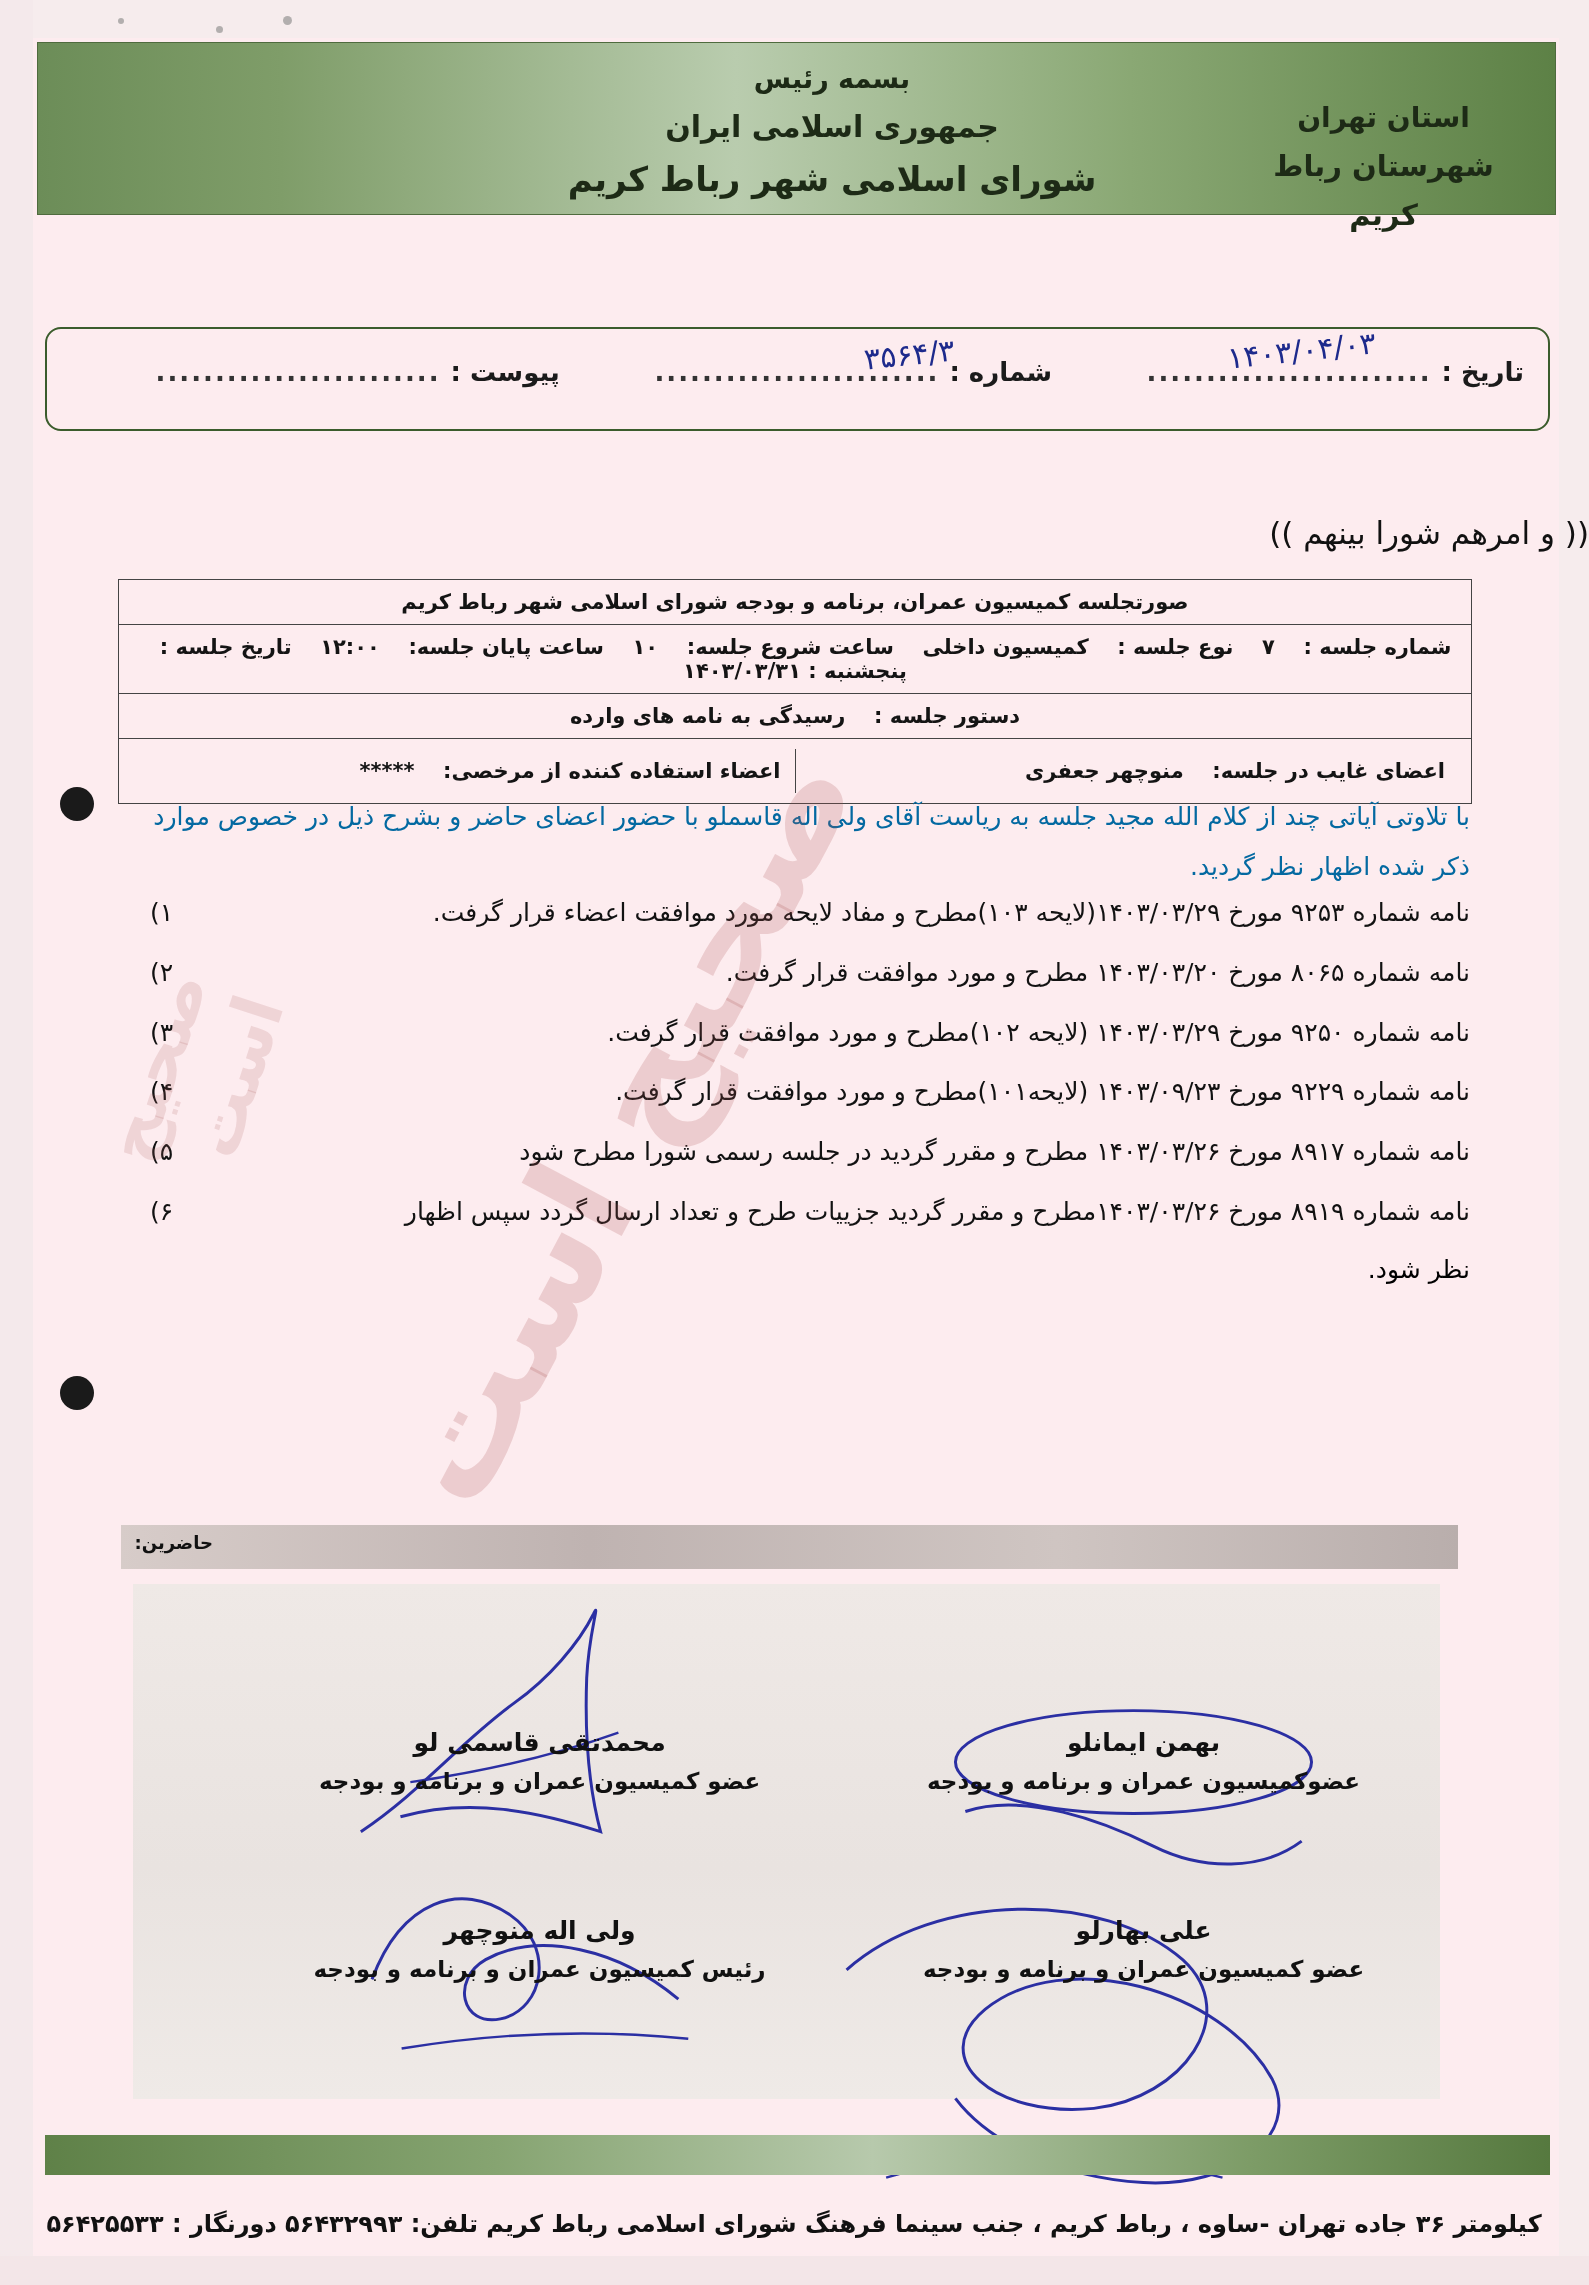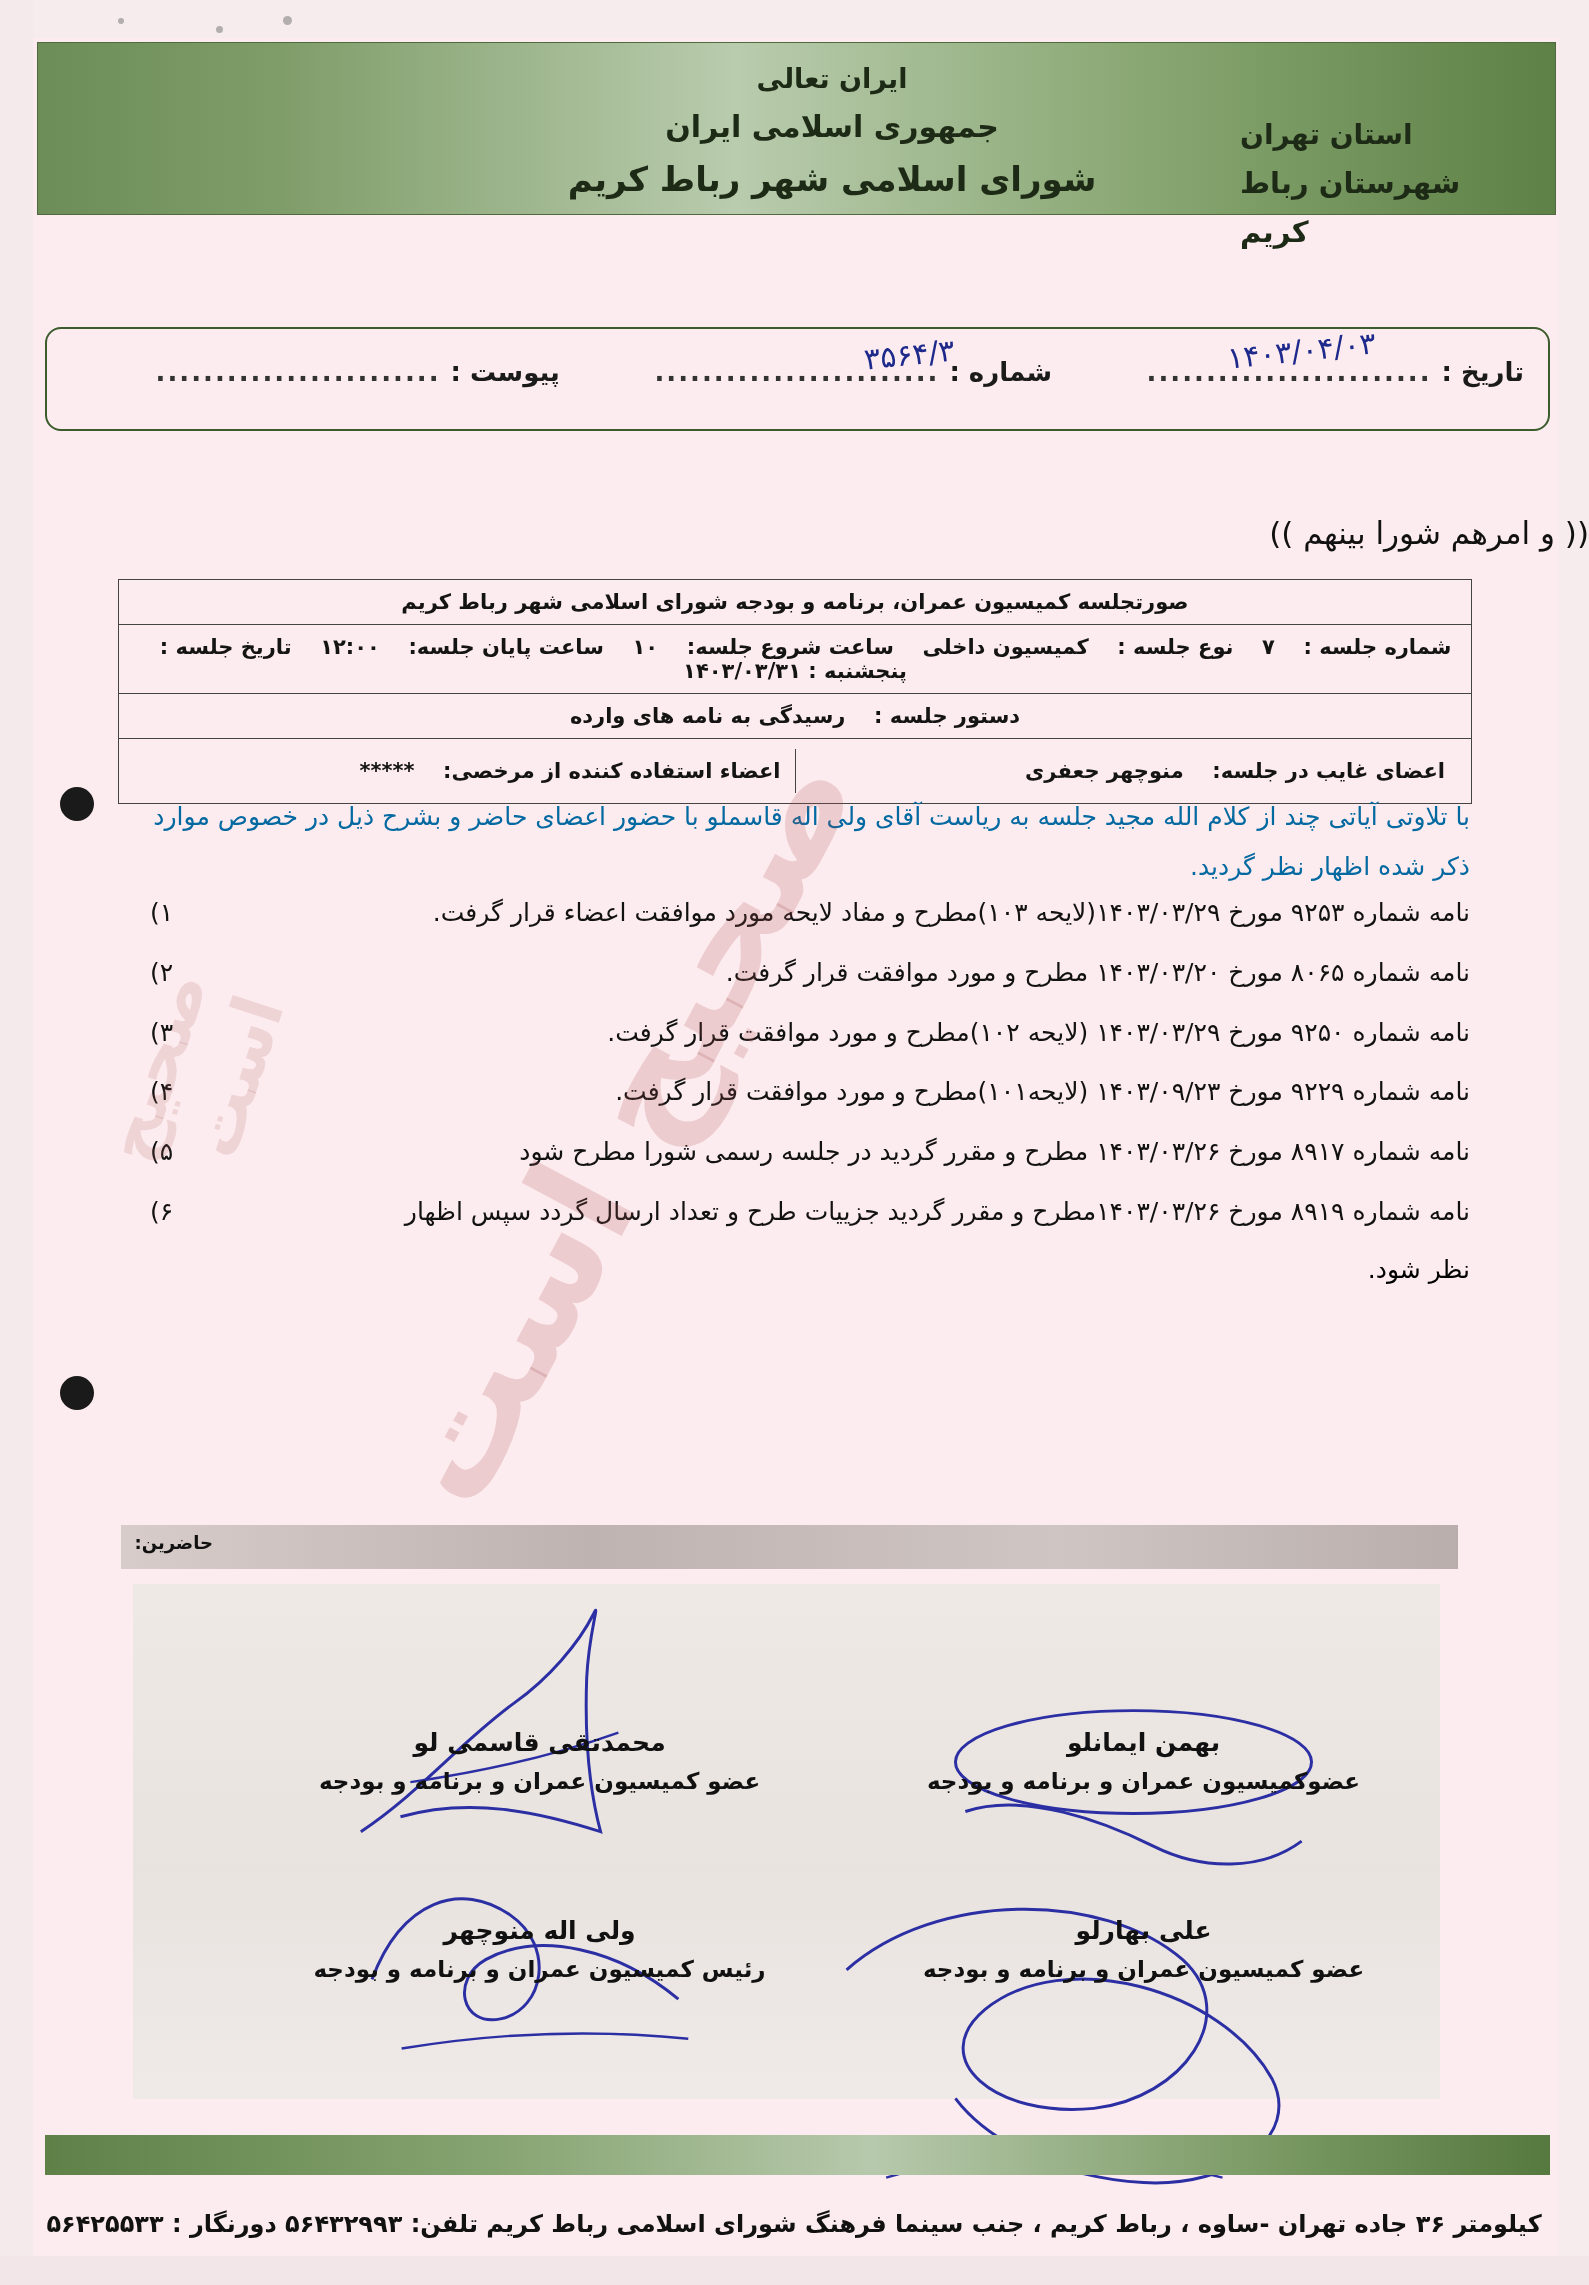--- a/index.html
+++ b/index.html
@@ -77,24 +77,24 @@
   .header-center .l2 {
     font-size: 30px;
     font-weight: bold;
   }
   .header-center .l3 {
     font-size: 34px;
     font-weight: bold;
   }
   .header-right {
     position: absolute;
-    top: 68px;
+    top: 51px;
     right: 28px;
     width: 287px;
-    text-align: left;
+    text-align: center;
     line-height: 1.7;
   }
   .header-right .l1 {
     font-size: 28px;
     font-weight: bold;
   }
   .header-right .l2 {
     font-size: 29px;
     font-weight: bold;
   }
@@ -342,21 +342,21 @@
   <div class="paper-edge-right"></div>
   <div class="paper-edge-bottom"></div>
 
   <div class="speck" style="top:16px;right:1297px;width:9px;height:9px;"></div>
   <div class="speck" style="top:26px;right:1366px;width:7px;height:7px;"></div>
   <div class="speck" style="top:59px;left:48px;width:10px;height:10px;"></div>
   <div class="speck" style="top:18px;left:119px;width:6px;height:6px;"></div>
 
   <div class="header-band">
     <div class="header-center">
-      <div class="l1">ایران تعالی</div>
+      <div class="l1">بسمه رئیس</div>
       <div class="l2">جمهوری اسلامی ایران</div>
       <div class="l3">شورای اسلامی شهر رباط کریم</div>
     </div>
     <div class="header-right">
       <div class="l1">استان تهران</div>
       <div class="l2">شهرستان رباط کریم</div>
     </div>
   </div>
 
   <div class="meta-bar">

